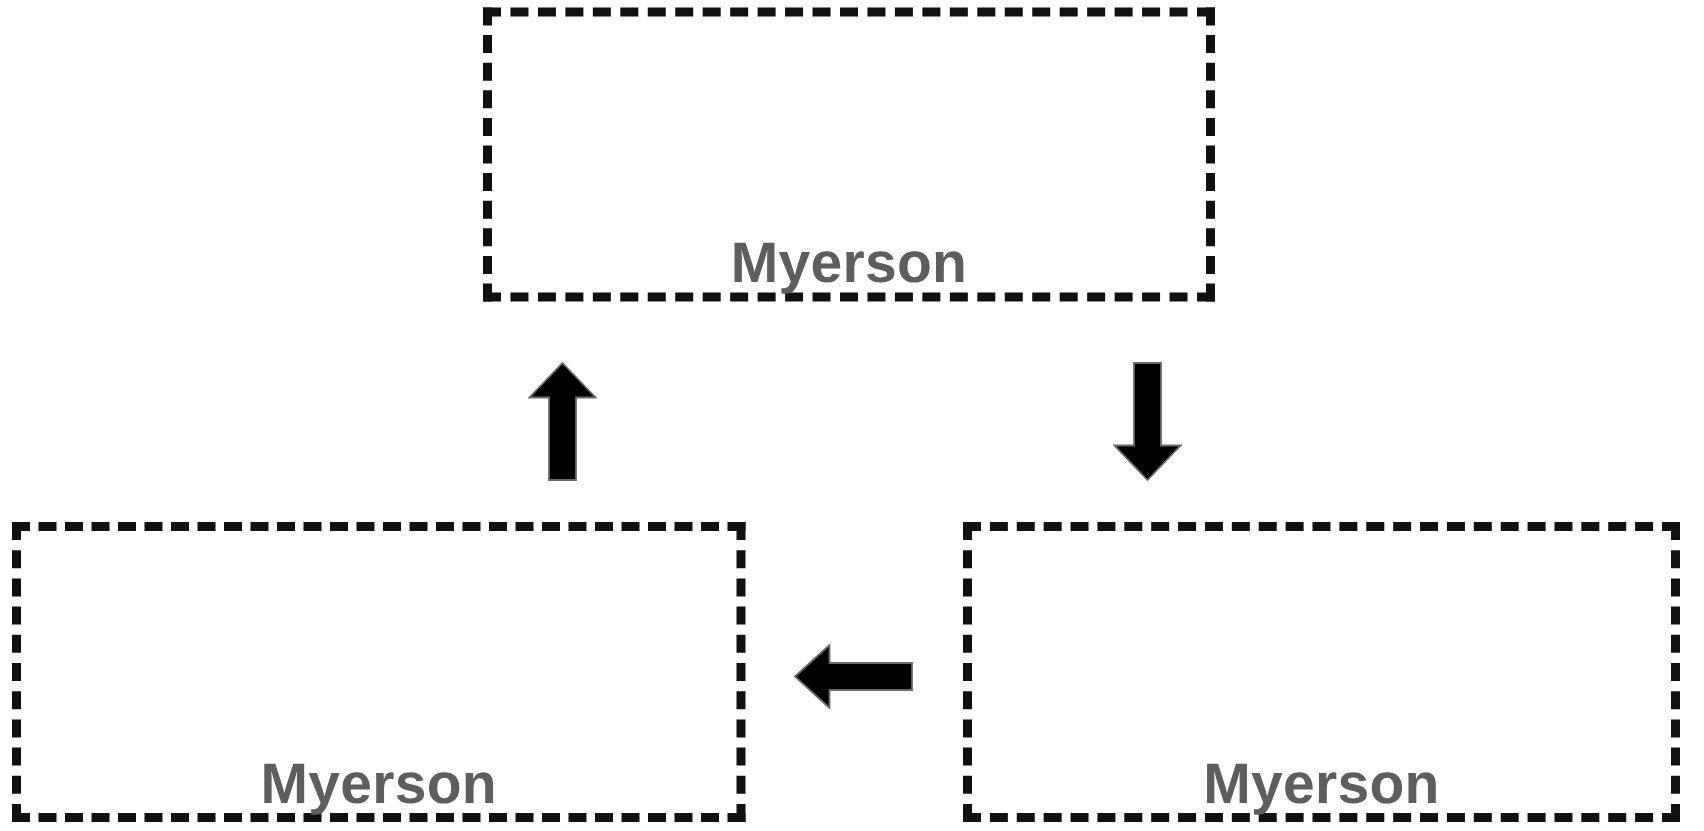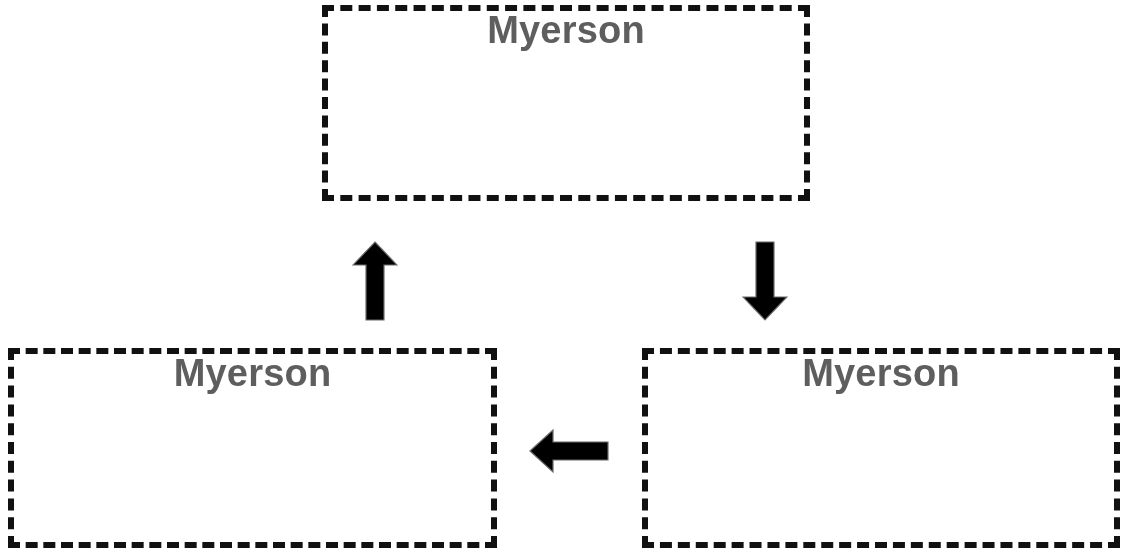--- a/index.html
+++ b/index.html
@@ -19,21 +19,21 @@
     overflow: hidden;
   }
 
   
   .node {
     position: absolute;
     box-sizing: border-box;
     background: #ffffff;
     border: 6px dashed #111111;
     display: flex;
-    align-items: flex-start;
+    align-items: flex-end;
     justify-content: center;
   }
   .node-label {
     font-family: "Liberation Sans", sans-serif;
     font-weight: bold;
     font-size: 38px;
     line-height: 1;
     color: #5e5e5e;
     letter-spacing: 0.2px;
     white-space: nowrap;

